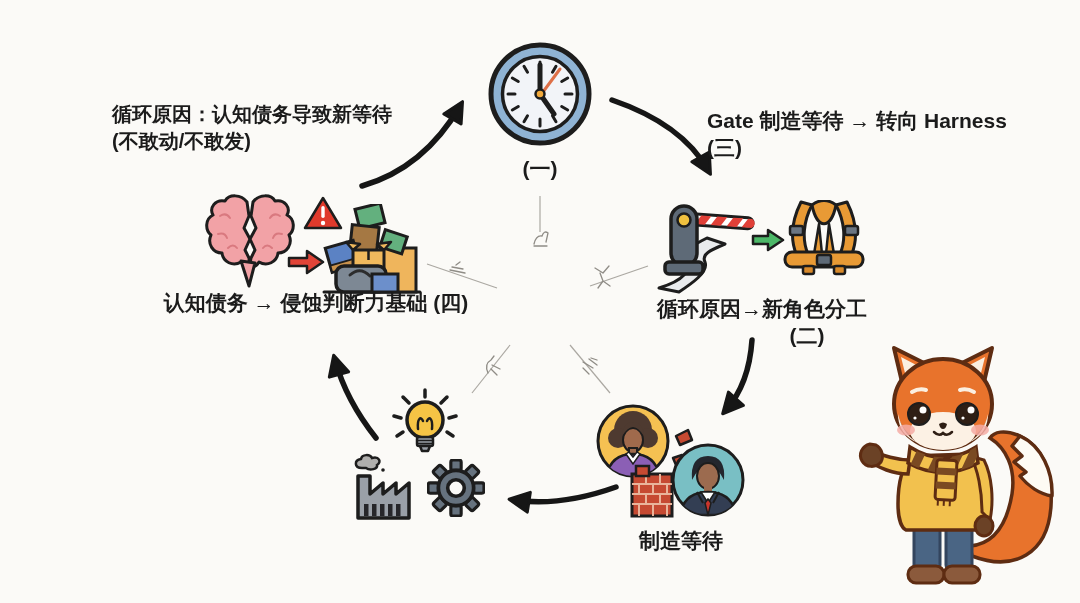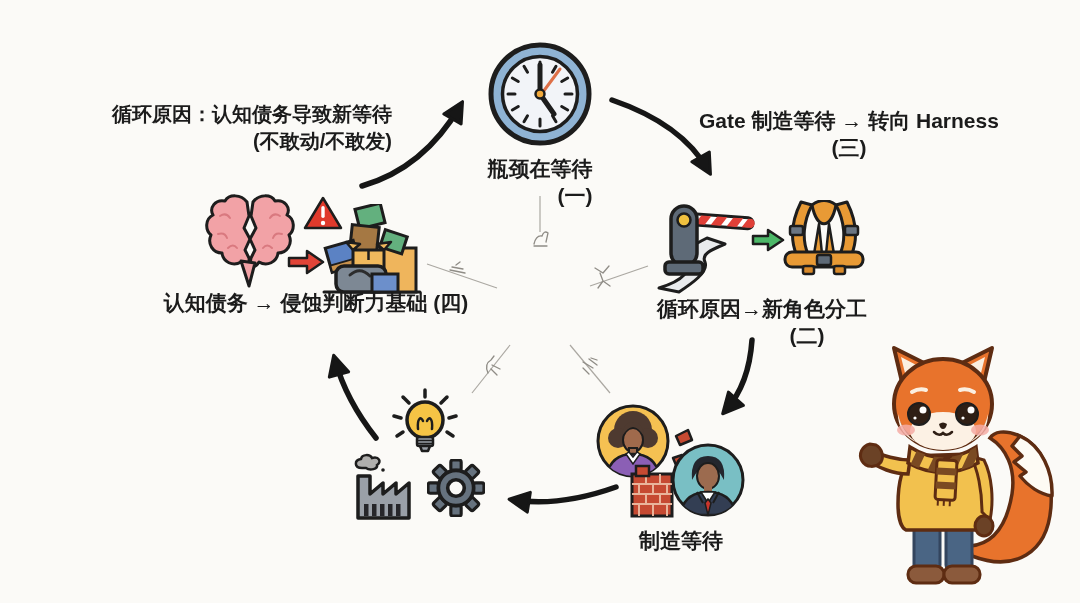--- a/index.html
+++ b/index.html
@@ -1,24 +1,24 @@
 <!DOCTYPE html>
 <html><head>
 <meta charset="utf-8">
 <style>
   html,body{margin:0;padding:0;}
   body{font-family:"Liberation Sans","DejaVu Sans",sans-serif;}
   .canvas{position:relative;width:1080px;height:603px;background:#FBFAF7;overflow:hidden;}
   .layer{position:absolute;left:0;top:0;}
   .icon{position:absolute;}
-  .label{position:absolute;transform:translateX(-50%);text-align:right;
+  .label{position:absolute;transform:translateX(-50%);text-align:left;
          font-weight:700;color:#1B1B1B;white-space:nowrap;line-height:27px;}
   .fs21{font-size:21px;}
   .fs20{font-size:20px;}
-  .left-align{transform:none;text-align:center;}
+  .left-align{transform:none;text-align:left;margin-left:8px;}
 </style>
 </head>
 <body>
 
 <div class="canvas">
 
   <svg class="layer" width="1080" height="603" viewBox="0 0 1080 603">
     <defs>
       <marker id="ah" viewBox="0 0 12 12" markerWidth="24" markerHeight="24" markerUnits="userSpaceOnUse" refX="8.5" refY="6" orient="auto">
         <path d="M1 1 L11 6 L1 11 Z" fill="#161616" stroke="#161616" stroke-width="1.5" stroke-linejoin="round"></path>
@@ -65,21 +65,20 @@
         <line x1="22" y1="54" x2="29" y2="54"></line>
       <line x1="26.3" y1="38" x2="32.3" y2="41.5"></line>
         <line x1="38" y1="26.3" x2="41.5" y2="32.3"></line>
     </g>
     <line x1="54" y1="56" x2="74" y2="29" stroke="#DE7048" stroke-width="3" stroke-linecap="round"></line>
     <line x1="54" y1="54" x2="54" y2="25" stroke="#1D1D1D" stroke-width="5" stroke-linecap="round"></line>
     <line x1="54" y1="54" x2="68" y2="74" stroke="#1D1D1D" stroke-width="5" stroke-linecap="round"></line>
     <circle cx="54" cy="54" r="4.5" fill="#F2A93B" stroke="#1D1D1D" stroke-width="2.5"></circle>
   </svg>
   <div class="label fs21" style="left:540px;top:155px">
-    <div>瓶颈在等待</div>
     <div>(一)</div>
   </div>
 
   <div class="label fs20" style="left:252px;top:101px">
     <div>循环原因：认知债务导致新等待</div>
     <div>(不敢动/不敢发)</div>
   </div>
 
   <div class="label left-align fs21" style="left:699px;top:107px">
     <div>Gate 制造等待 → 转向 Harness</div>

